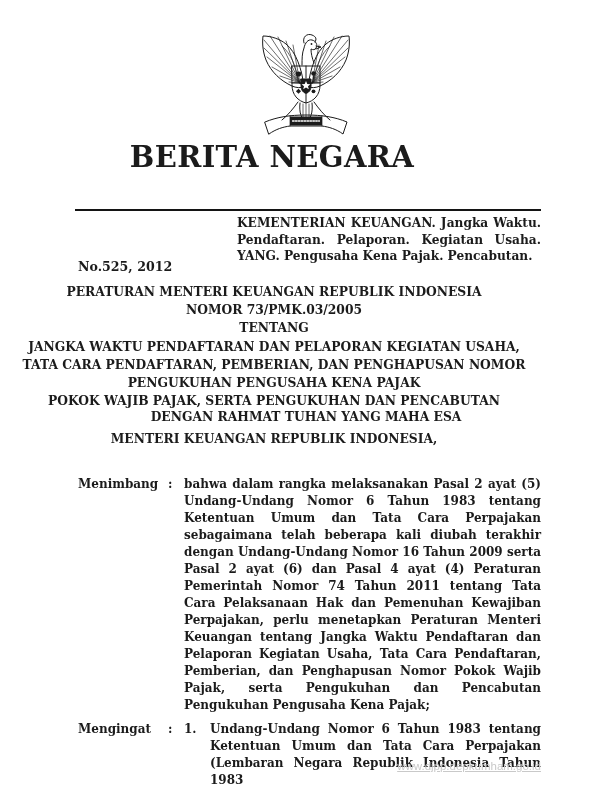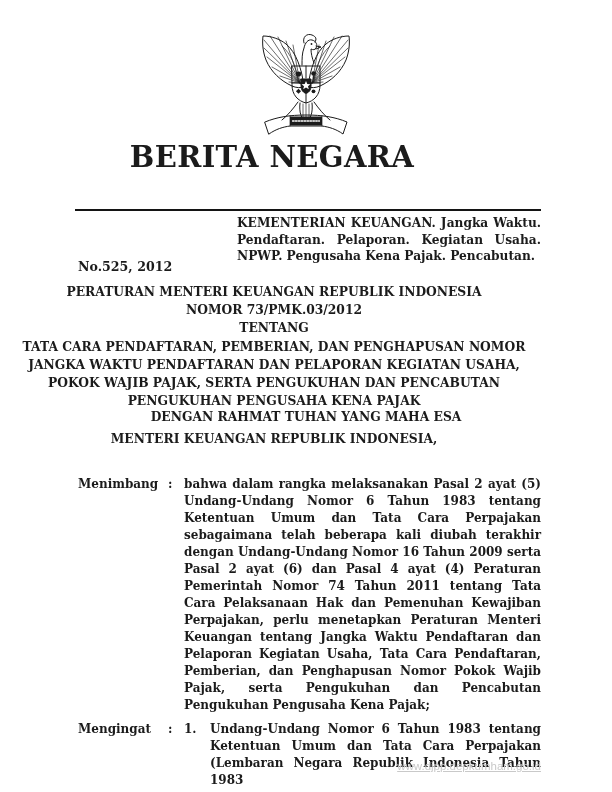--- a/index.html
+++ b/index.html
@@ -82,30 +82,30 @@
   </svg>
 
   <div class="masthead">
     <div class="masthead-line">BERITA NEGARA</div>
   </div>
 
   <div class="rule"></div>
 
   <div class="issue-no">No.525, 2012</div>
 
-  <div class="abstract">KEMENTERIAN KEUANGAN. Jangka Waktu. Pendaftaran. Pelaporan. Kegiatan Usaha. NPWP. Pengusaha Kena Pajak. Pencabutan.</div>
+  <div class="abstract">KEMENTERIAN KEUANGAN. Jangka Waktu. Pendaftaran. Pelaporan. Kegiatan Usaha. YANG. Pengusaha Kena Pajak. Pencabutan.</div>
 
   <div class="heading">
     <div>PERATURAN MENTERI KEUANGAN REPUBLIK INDONESIA</div>
-    <div>NOMOR 73/PMK.03/2012</div>
+    <div>NOMOR 73/PMK.03/2005</div>
     <div>TENTANG</div>
+    <div>JANGKA WAKTU PENDAFTARAN DAN PELAPORAN KEGIATAN USAHA,</div>
     <div>TATA CARA PENDAFTARAN, PEMBERIAN, DAN PENGHAPUSAN NOMOR</div>
-    <div>JANGKA WAKTU PENDAFTARAN DAN PELAPORAN KEGIATAN USAHA,</div>
+    <div>PENGUKUHAN PENGUSAHA KENA PAJAK</div>
     <div>POKOK WAJIB PAJAK, SERTA PENGUKUHAN DAN PENCABUTAN</div>
-    <div>PENGUKUHAN PENGUSAHA KENA PAJAK</div>
   </div>
 
   <div class="invocation">DENGAN RAHMAT TUHAN YANG MAHA ESA</div>
   <div class="authority">MENTERI KEUANGAN REPUBLIK INDONESIA,</div>
 
   <div class="body-block">
 
     <div class="clause">
       <div class="clause-label">Menimbang</div>
       <div class="clause-colon">:</div>

